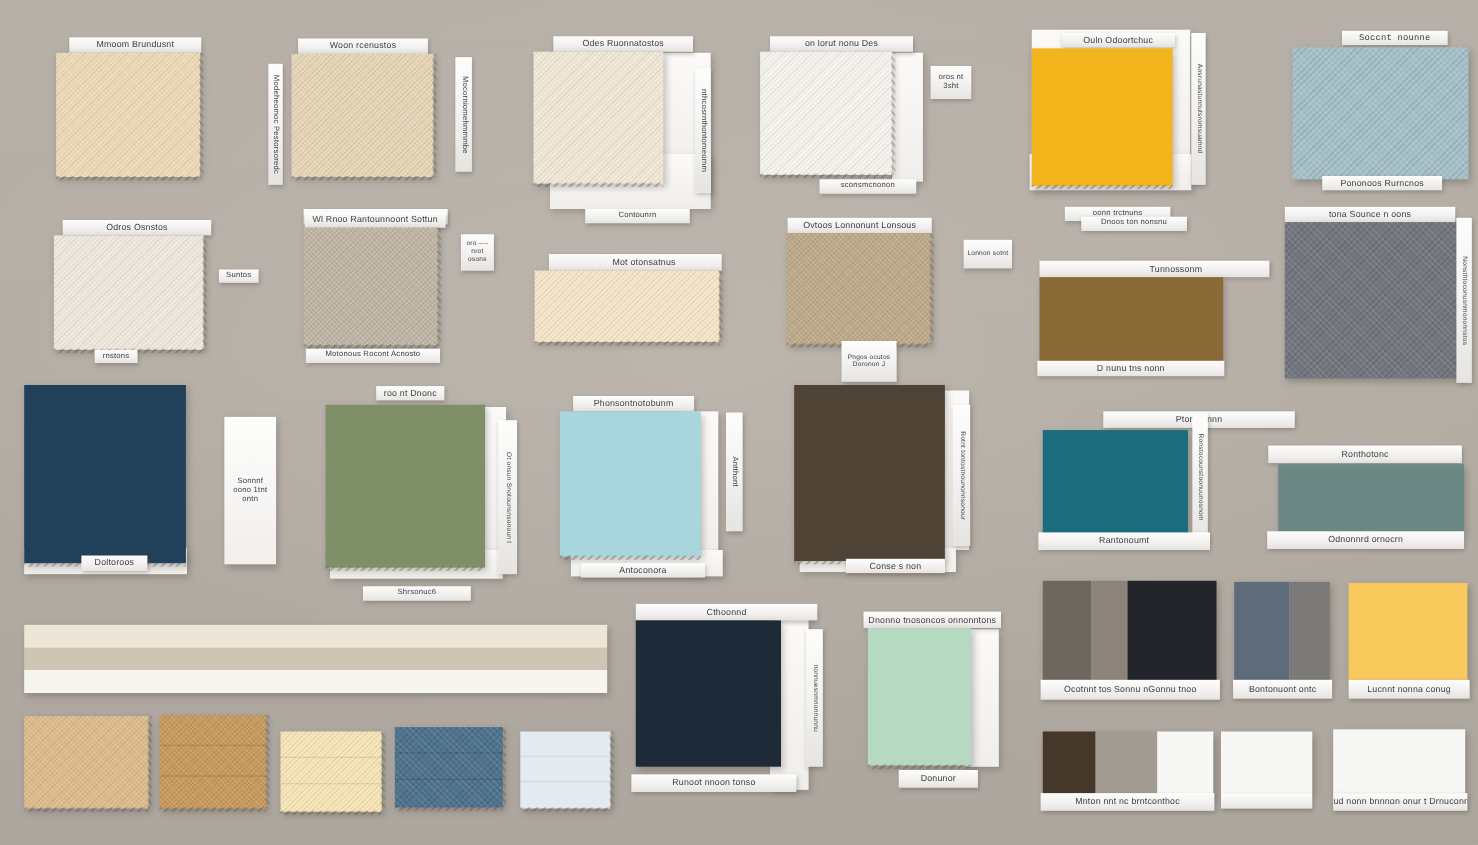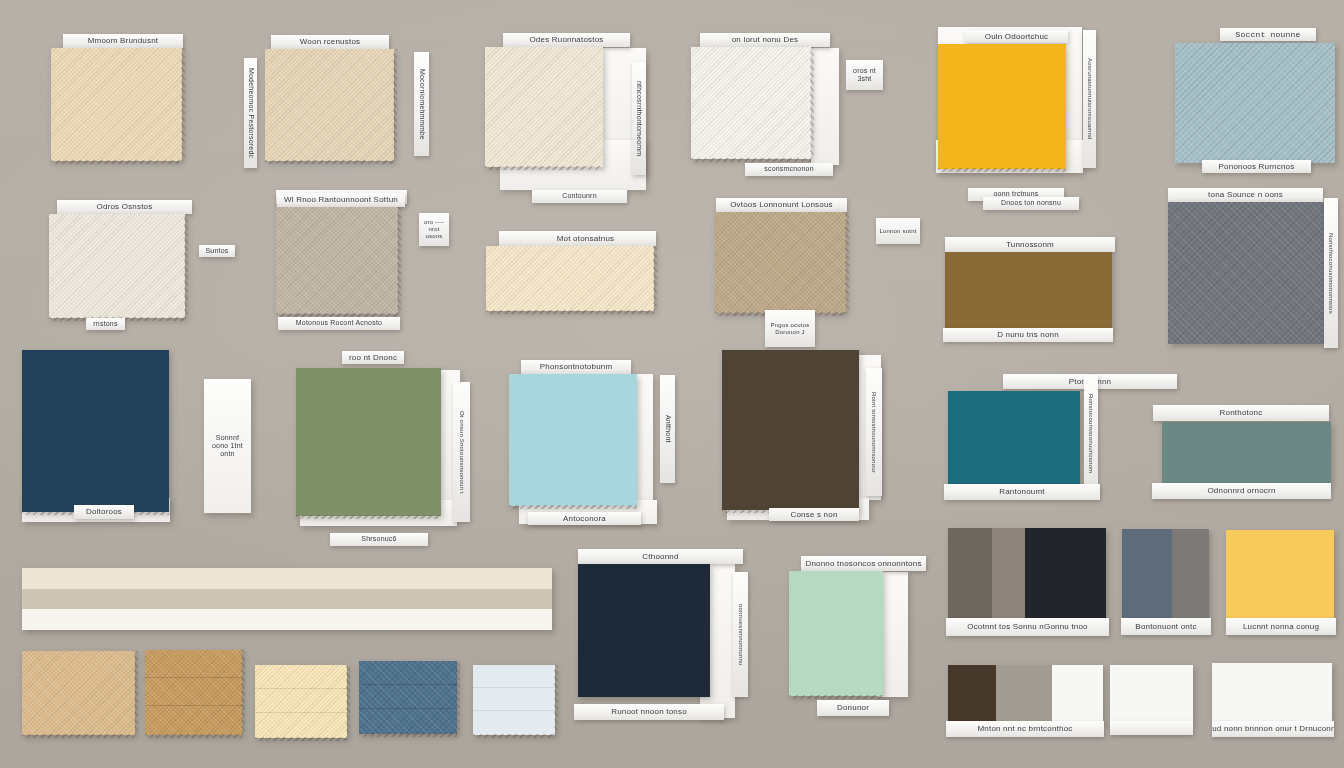--- a/index.html
+++ b/index.html
@@ -123,21 +123,21 @@
   <div class="swatch tex-dots zig-bottom zig-side" style="left:486px;top:246px;width:168px;height:65px;background-color:#f5e6c8;"></div>
 
   <div class="lbl" style="left:716px;top:198px;width:131px;height:14px;">Ovtoos Lonnonunt Lonsous</div>
   <div class="swatch tex-dots zig-bottom zig-side" style="left:715px;top:212px;width:131px;height:101px;background-color:#bda888;"></div>
   <div class="lbl multi" style="left:876px;top:218px;width:44px;height:26px;font-size:6px;flex-direction:column;">Lonnon
 sotnt</div>
   <div class="lbl multi" style="left:765px;top:310px;width:50px;height:37px;font-size:6px;flex-direction:column;">Pngos
 ocutos
 Doronon J</div>
 
-  <div class="lbl" style="left:945px;top:237px;width:170px;height:15px;">Tunnossonm</div>
+  <div class="lbl" style="left:945px;top:237px;width:170px;height:15px;padding-left:39px;">Tunnossonm</div>
   <div class="swatch" style="left:945px;top:252px;width:167px;height:78px;background-color:#8a6a36;"></div>
   <div class="lbl" style="left:943px;top:328px;width:170px;height:14px;">D nunu tns nonn</div>
 
   <div class="lbl" style="left:1168px;top:188px;width:155px;height:14px;">tona Sounce n oons</div>
   <div class="swatch tex-weave" style="left:1168px;top:202px;width:158px;height:142px;background-color:#72767e;"></div>
   <div class="lbl vert" style="left:1324px;top:198px;width:14px;height:150px;font-size:6px;">Nonsthtoconusnmononnstos</div>
 
   <div class="paper" style="left:22px;top:498px;width:148px;height:24px;"></div>
   <div class="swatch zig-bottom" style="left:22px;top:350px;width:147px;height:162px;background-color:#21405a;"></div>
   <div class="lbl" style="left:74px;top:505px;width:60px;height:14px;">Doltoroos</div>
@@ -180,21 +180,21 @@
     <div class="band" style="height:21px;background:#f7f5f0;"></div>
   </div>
 
   <div class="paper" style="left:700px;top:563px;width:35px;height:155px;"></div>
   <div class="lbl" style="left:578px;top:549px;width:165px;height:15px;">Cthoonnd</div>
   <div class="swatch" style="left:578px;top:564px;width:132px;height:133px;background-color:#1e2a38;"></div>
   <div class="lbl vert" style="left:733px;top:572px;width:15px;height:125px;font-size:6px;">nonnuesnmnonnunnu</div>
   <div class="lbl" style="left:574px;top:704px;width:150px;height:16px;">Runoot nnoon tonso</div>
 
   <div class="paper" style="left:878px;top:572px;width:30px;height:125px;"></div>
-  <div class="lbl" style="left:785px;top:556px;width:125px;height:15px;margin-left:16px;">Dnonno tnosoncos onnonntons</div>
+  <div class="lbl" style="left:785px;top:556px;width:125px;height:15px;">Dnonno tnosoncos onnonntons</div>
   <div class="swatch zig-bottom" style="left:789px;top:571px;width:94px;height:125px;background-color:#b6dac1;"></div>
   <div class="lbl" style="left:817px;top:700px;width:72px;height:16px;">Donunor</div>
 
   <div class="group" style="left:948px;top:528px;width:158px;height:92px;">
     <div class="seg" style="width:44px;background:#6e675f;"></div>
     <div class="seg" style="width:33px;background:#8c847a;"></div>
     <div class="seg" style="width:81px;background:#22262b;"></div>
   </div>
   <div class="lbl" style="left:946px;top:618px;width:163px;height:18px;">Ocotnnt tos Sonnu nGonnu tnoo</div>
 

